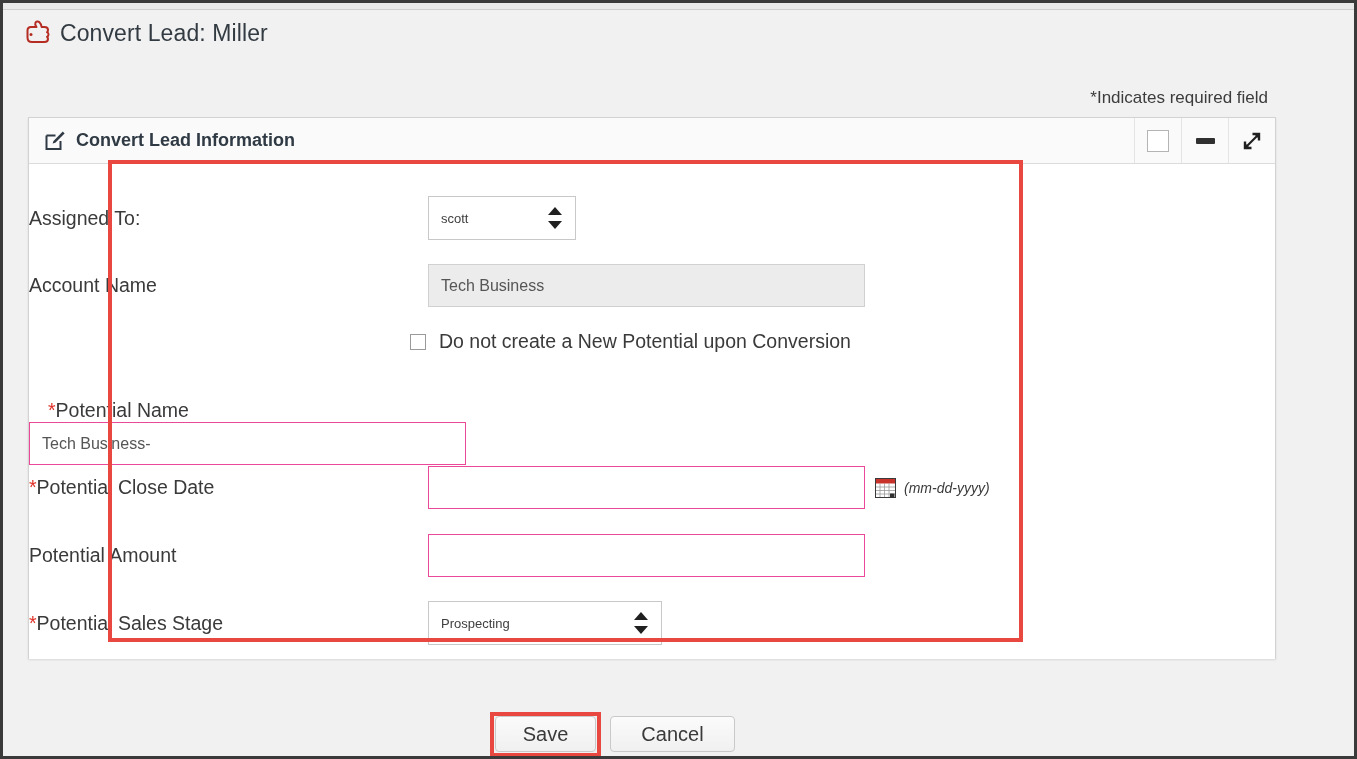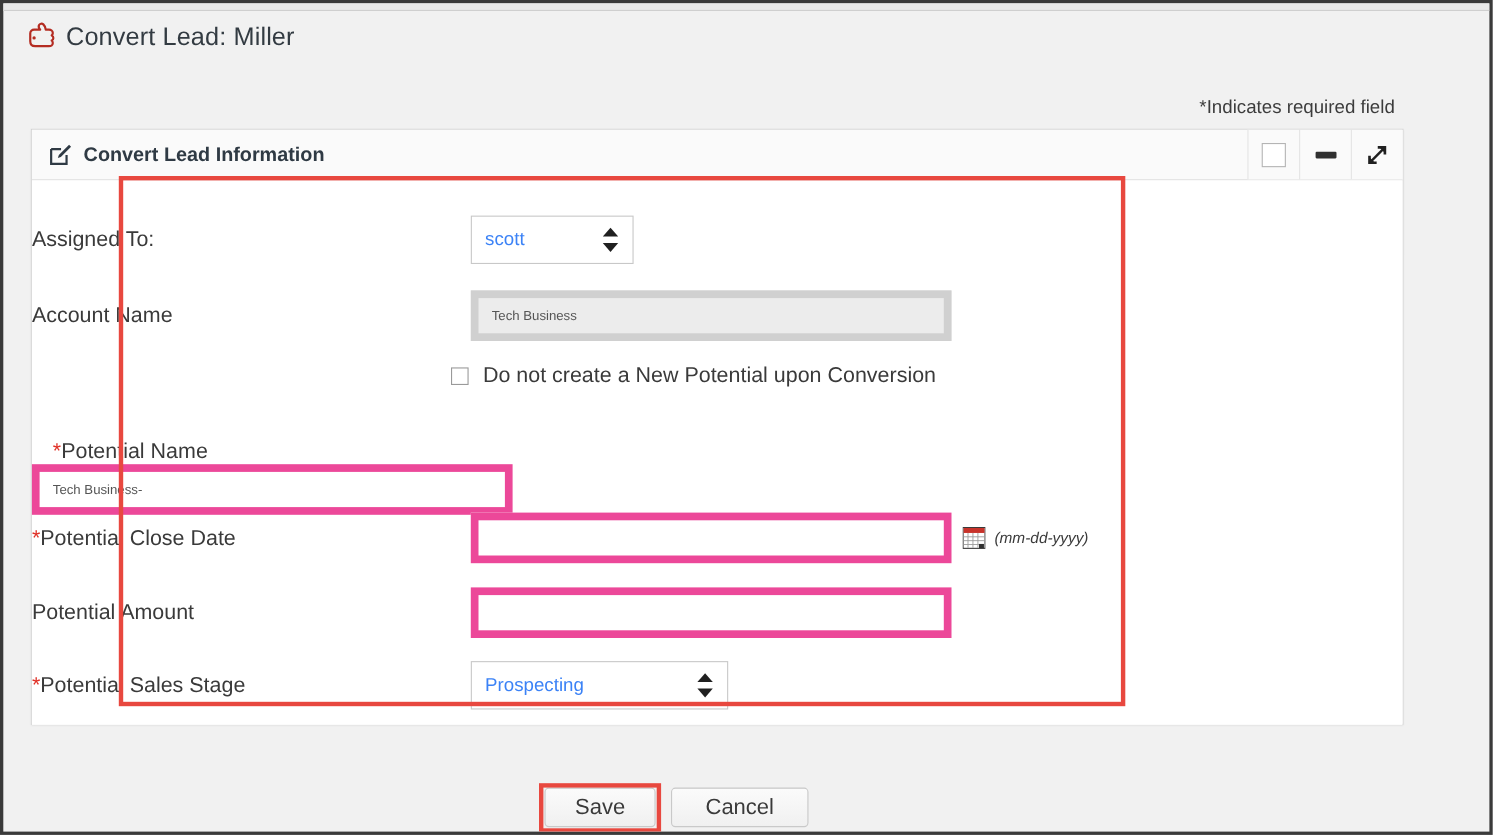--- a/index.html
+++ b/index.html
@@ -161,24 +161,24 @@
     font-size: 19.5px;
     color: #3a3a3a;
     padding-right: 13px;
     box-sizing: border-box;
     white-space: nowrap;
   }
   .req { color: #e03127; }
 
   .txt {
     height: 43px;
-    border: 7px solid #ec4899;
+    border: 1px solid #ec4899;
     background: #ffffff;
     box-sizing: border-box;
-    font-size: 12px;
+    font-size: 16px;
     color: #555;
     padding: 16px 12px;
     font-family: "Liberation Sans", sans-serif;
     outline: none;
   }
   .txt.readonly {
     background: #ececec;
     border-color: #d0d0d0;
     color: #555;
   }
@@ -188,22 +188,22 @@
   .sel-wrap {
     position: relative;
     height: 44px;
     border: 1px solid #c8c8c8;
     background: #fff;
     box-sizing: border-box;
     display: flex;
     align-items: center;
   }
   .sel-val {
-    font-size: 17px;
-    color: #3b82f6;
+    font-size: 13px;
+    color: #404040;
     padding-left: 12px;
     white-space: nowrap;
   }
   .stepper {
     position: absolute;
     right: 13px;
     top: 50%;
     transform: translateY(-50%);
     width: 14px;
     height: 22px;

